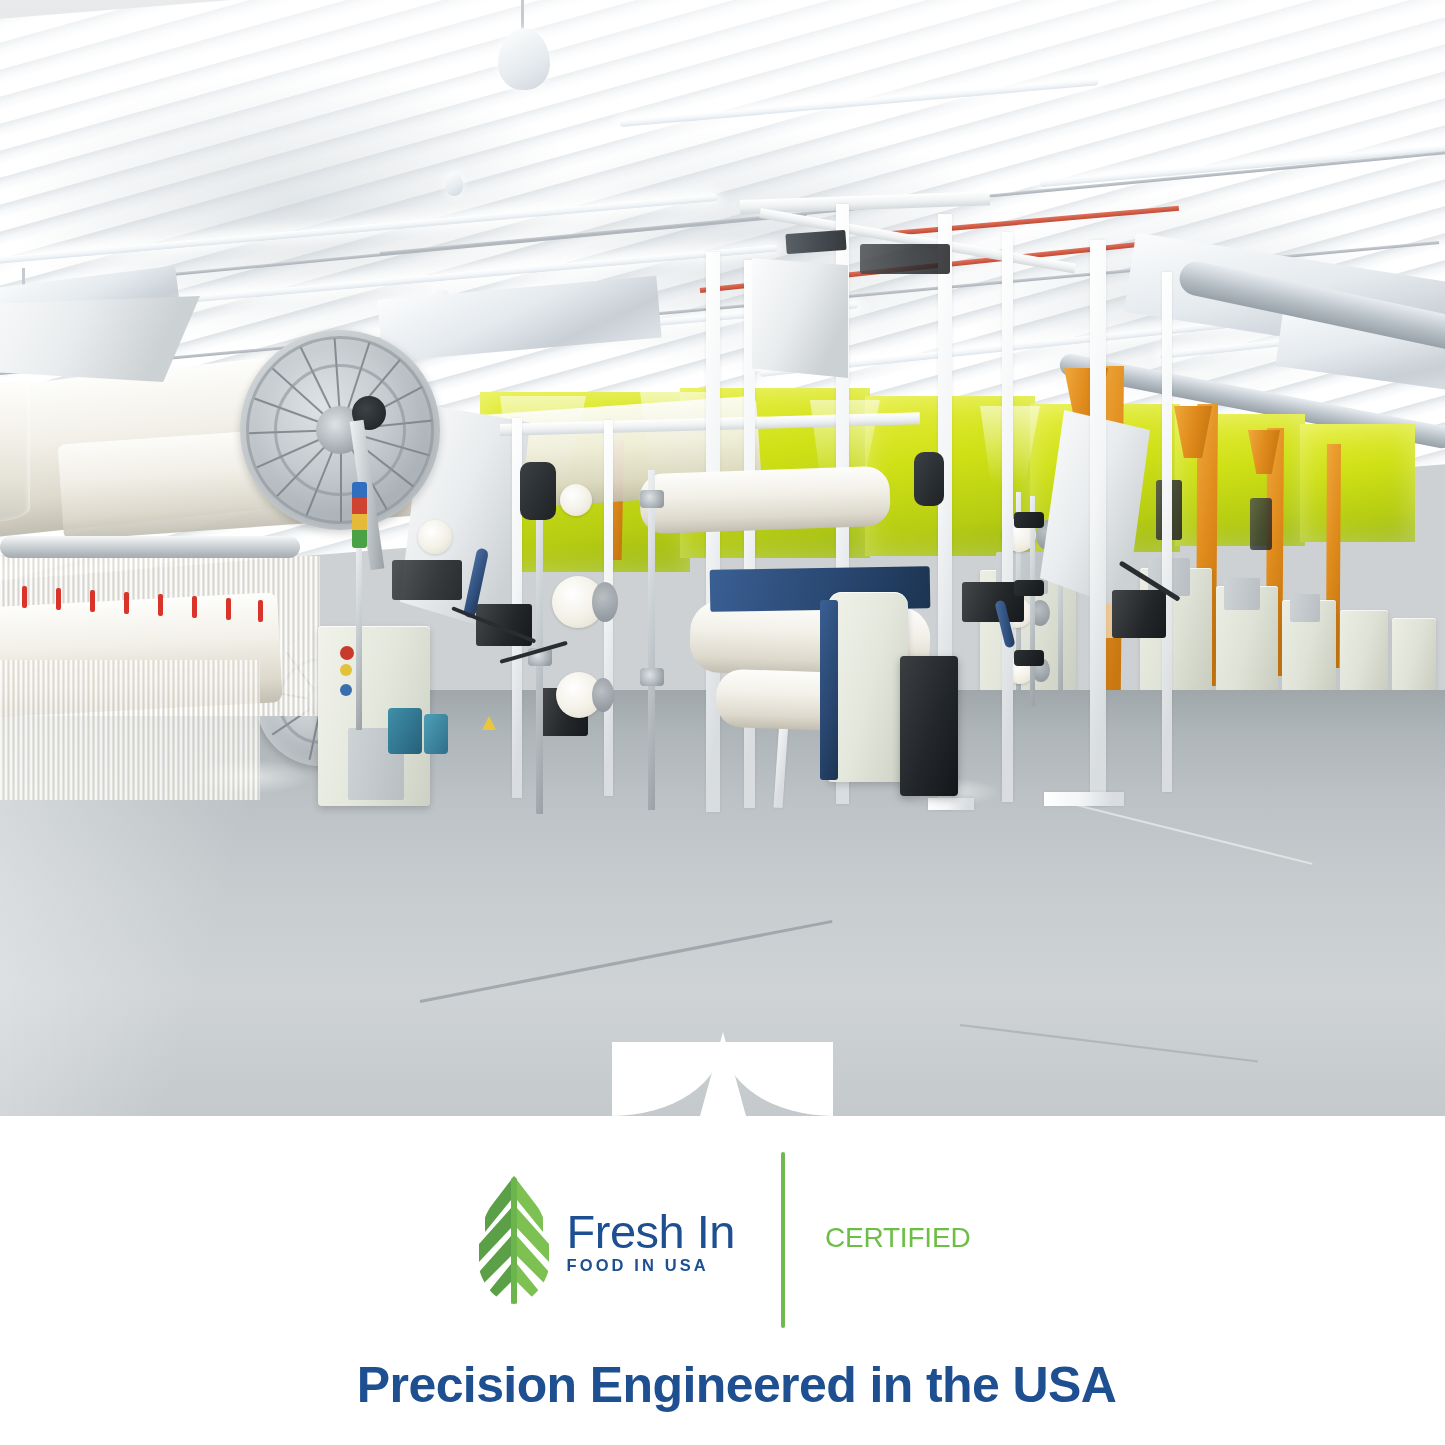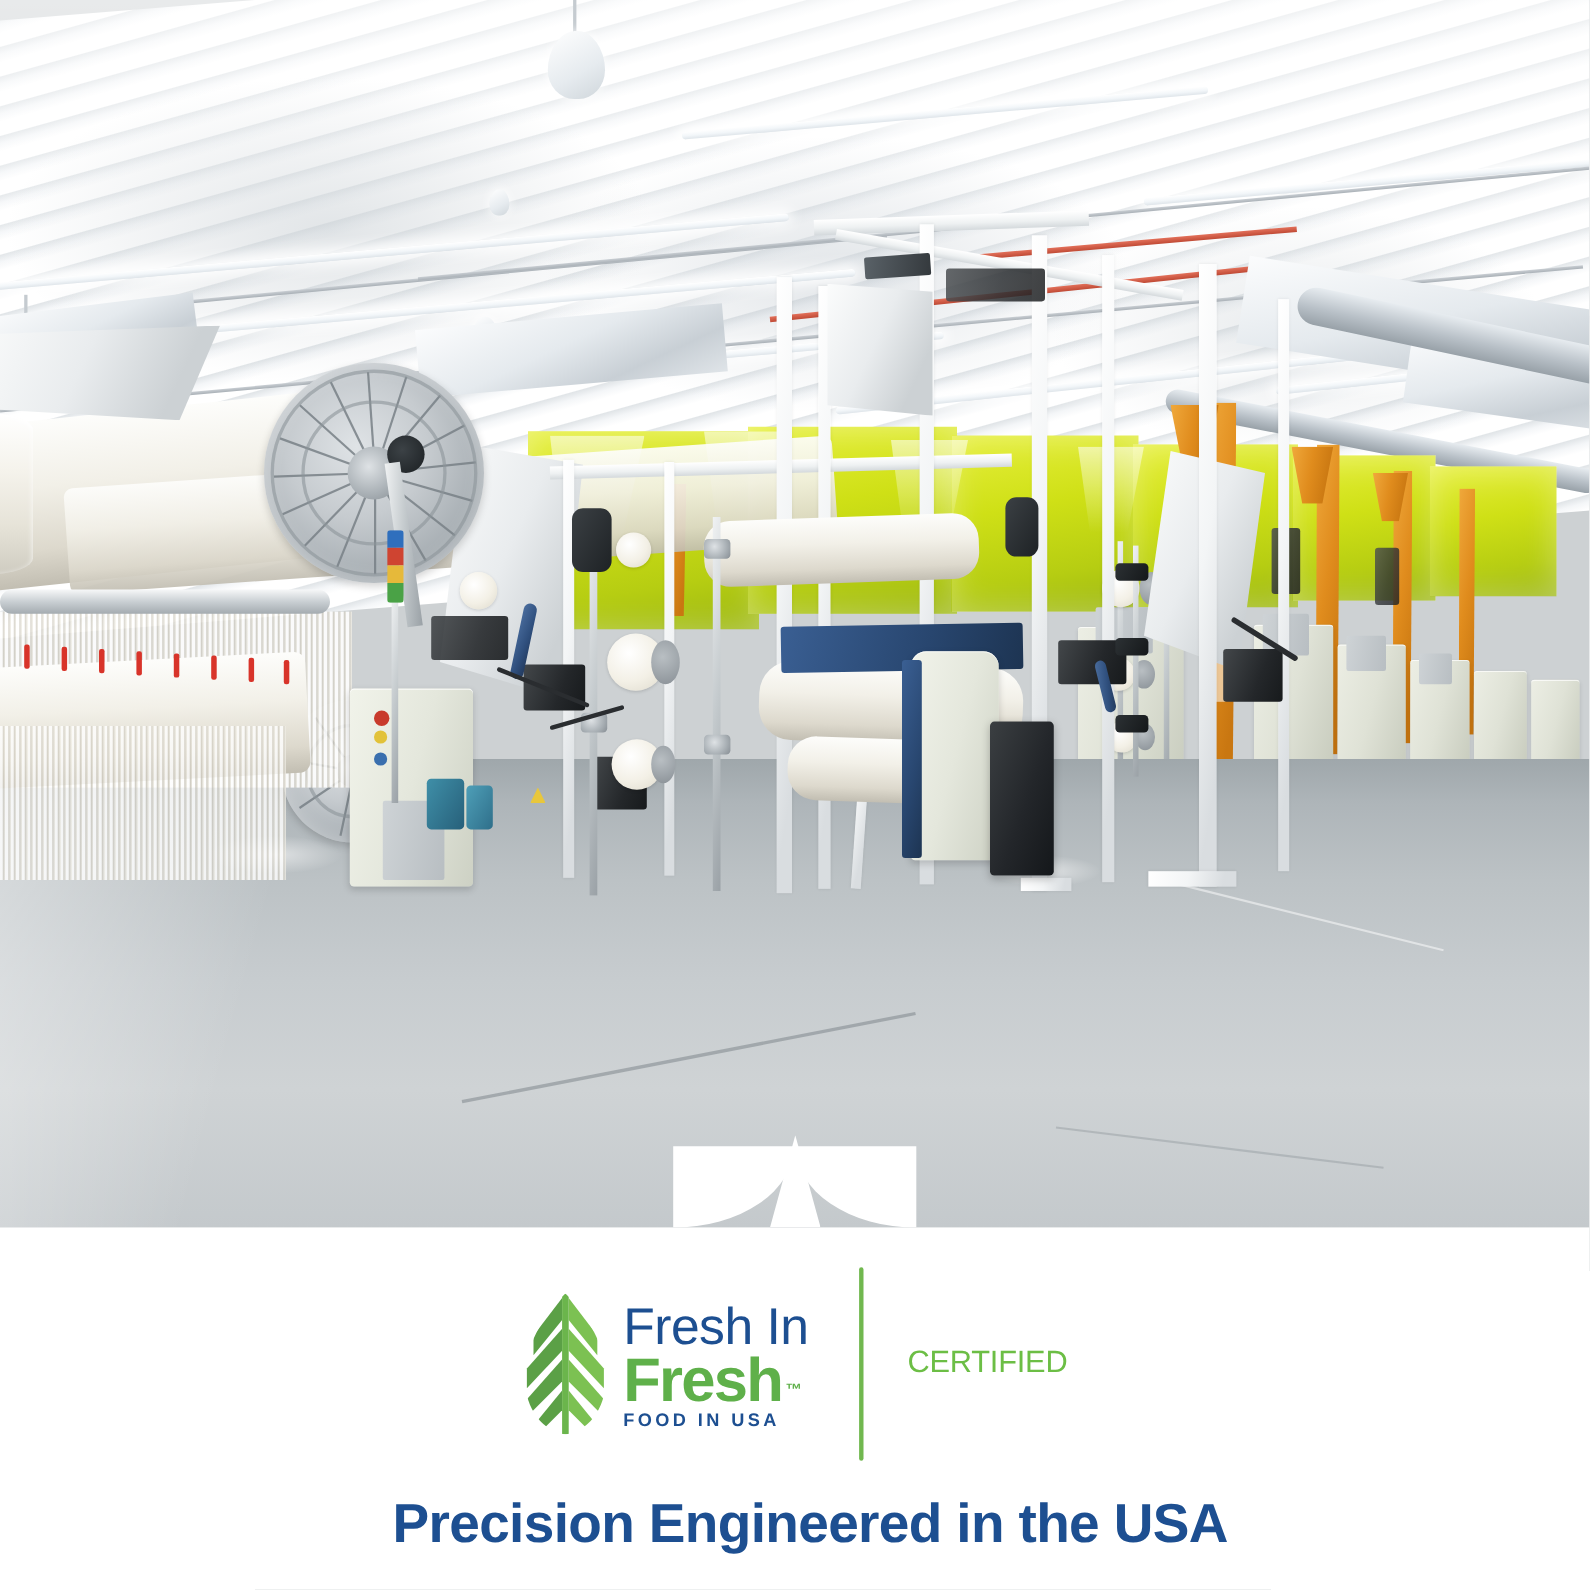--- a/index.html
+++ b/index.html
@@ -609,24 +609,20 @@
               <path d="M42 34 L74 70 L74 88 L42 54 Z" fill="#7cc152"></path>
               <path d="M42 62 L74 98 L74 114 L42 82 Z" fill="#7cc152"></path>
               <path d="M42 90 L68 122 L64 130 L42 108 Z" fill="#7cc152"></path>
 
               <rect x="36" y="2" width="6" height="128" fill="#6bb54c"></rect>
             </g>
           </svg>
         </div>
         <div class="lif-words">
           <div class="lif-lock">Fresh In</div>
-          <div class="lif-fresh-row">
-            <div class="lif-fresh">Fresh</div>
-            <div class="lif-tm">™</div>
-          </div>
           <div class="lif-made">FOOD IN USA</div>
         </div>
       </div>
 
       <div class="divider"></div>
 
       <div class="brc-group">
         <div class="aa-block">
           <div class="aa-cert">CERTIFIED</div>
         </div>

